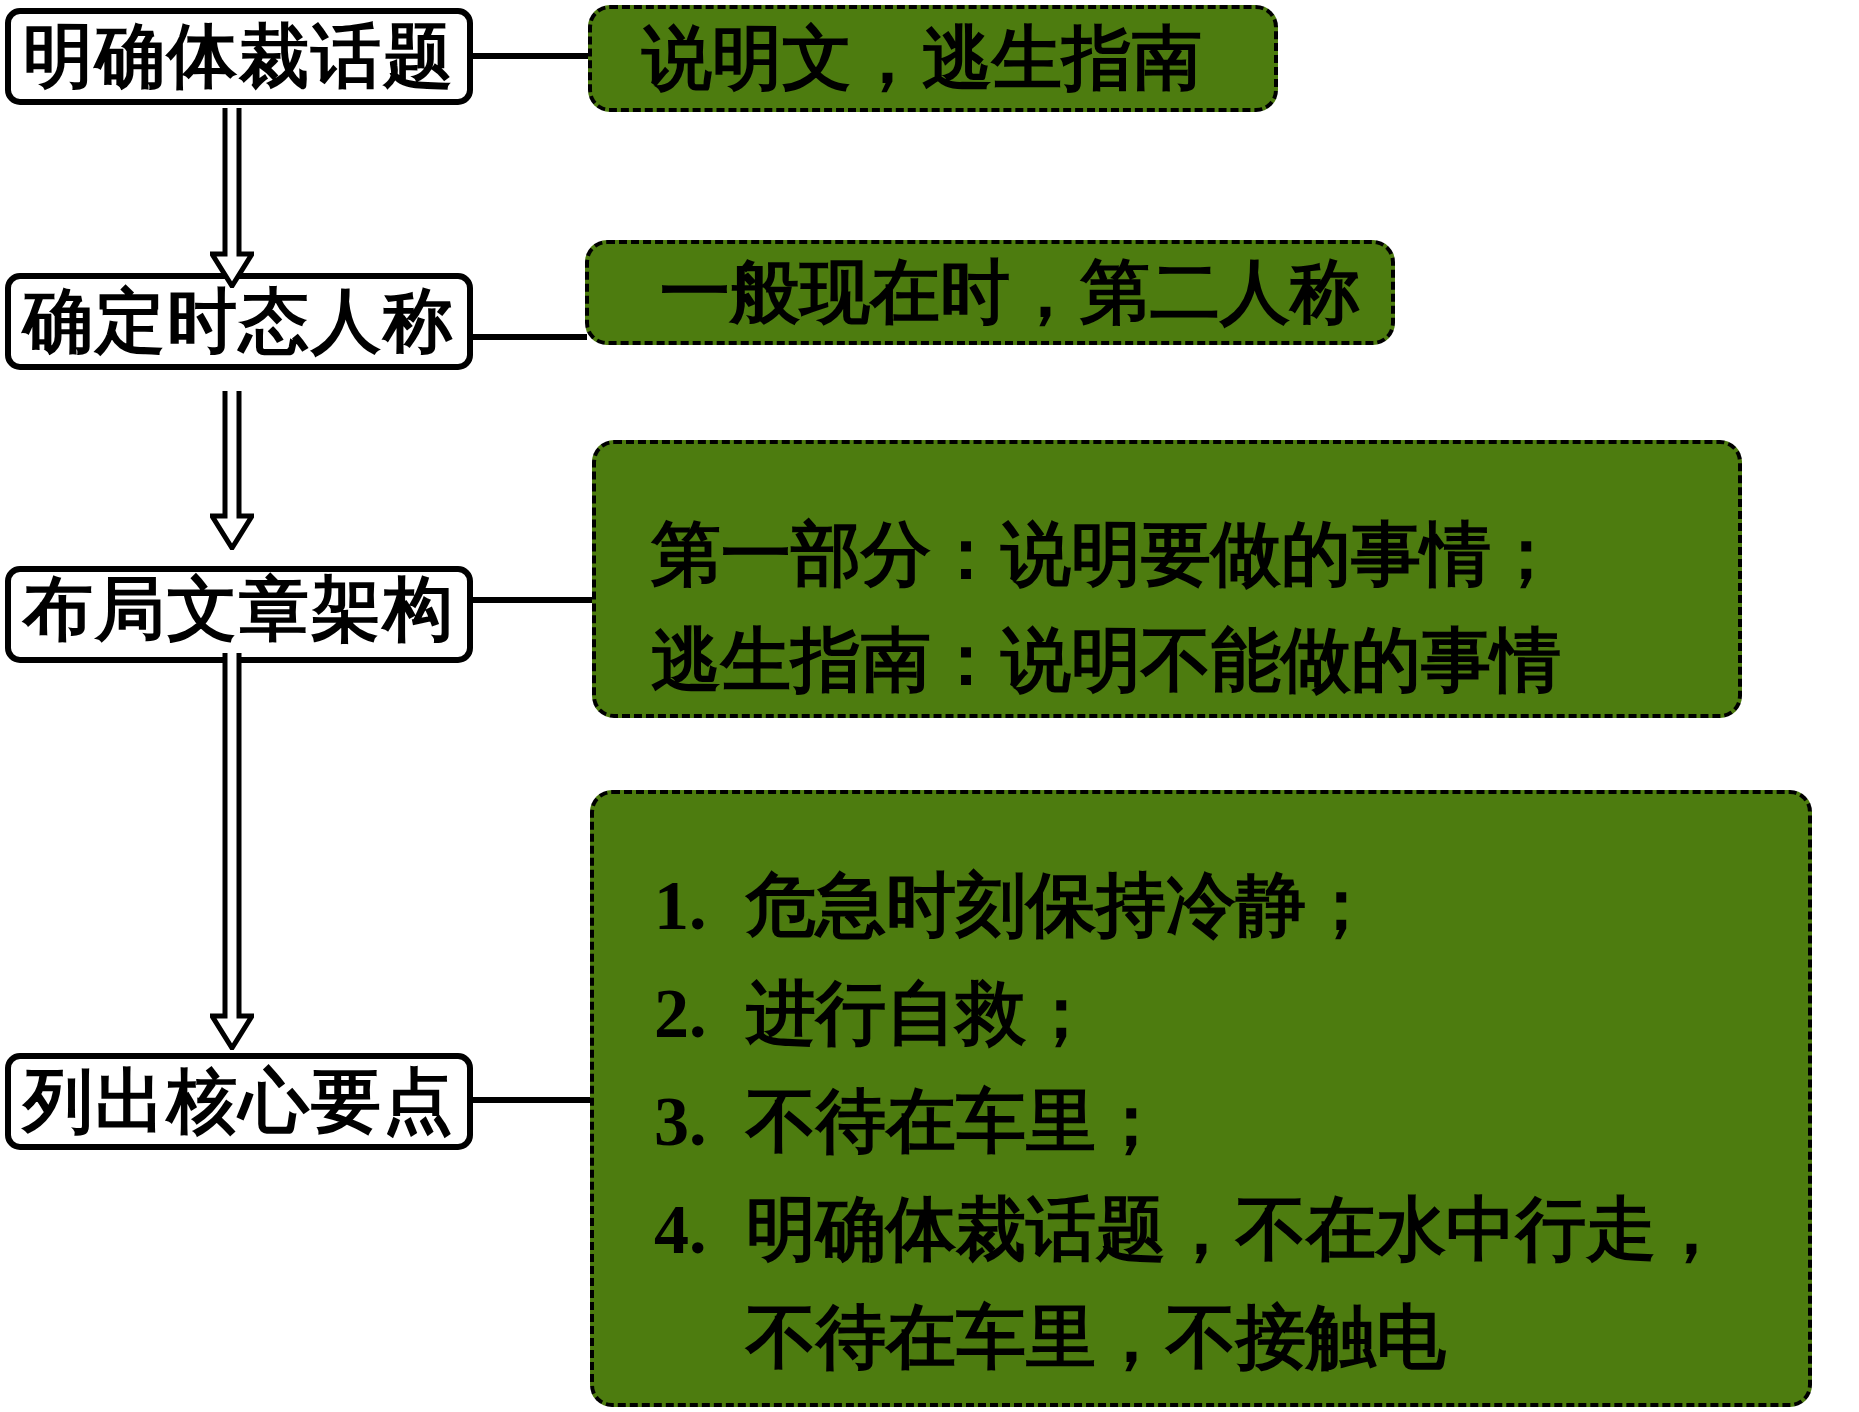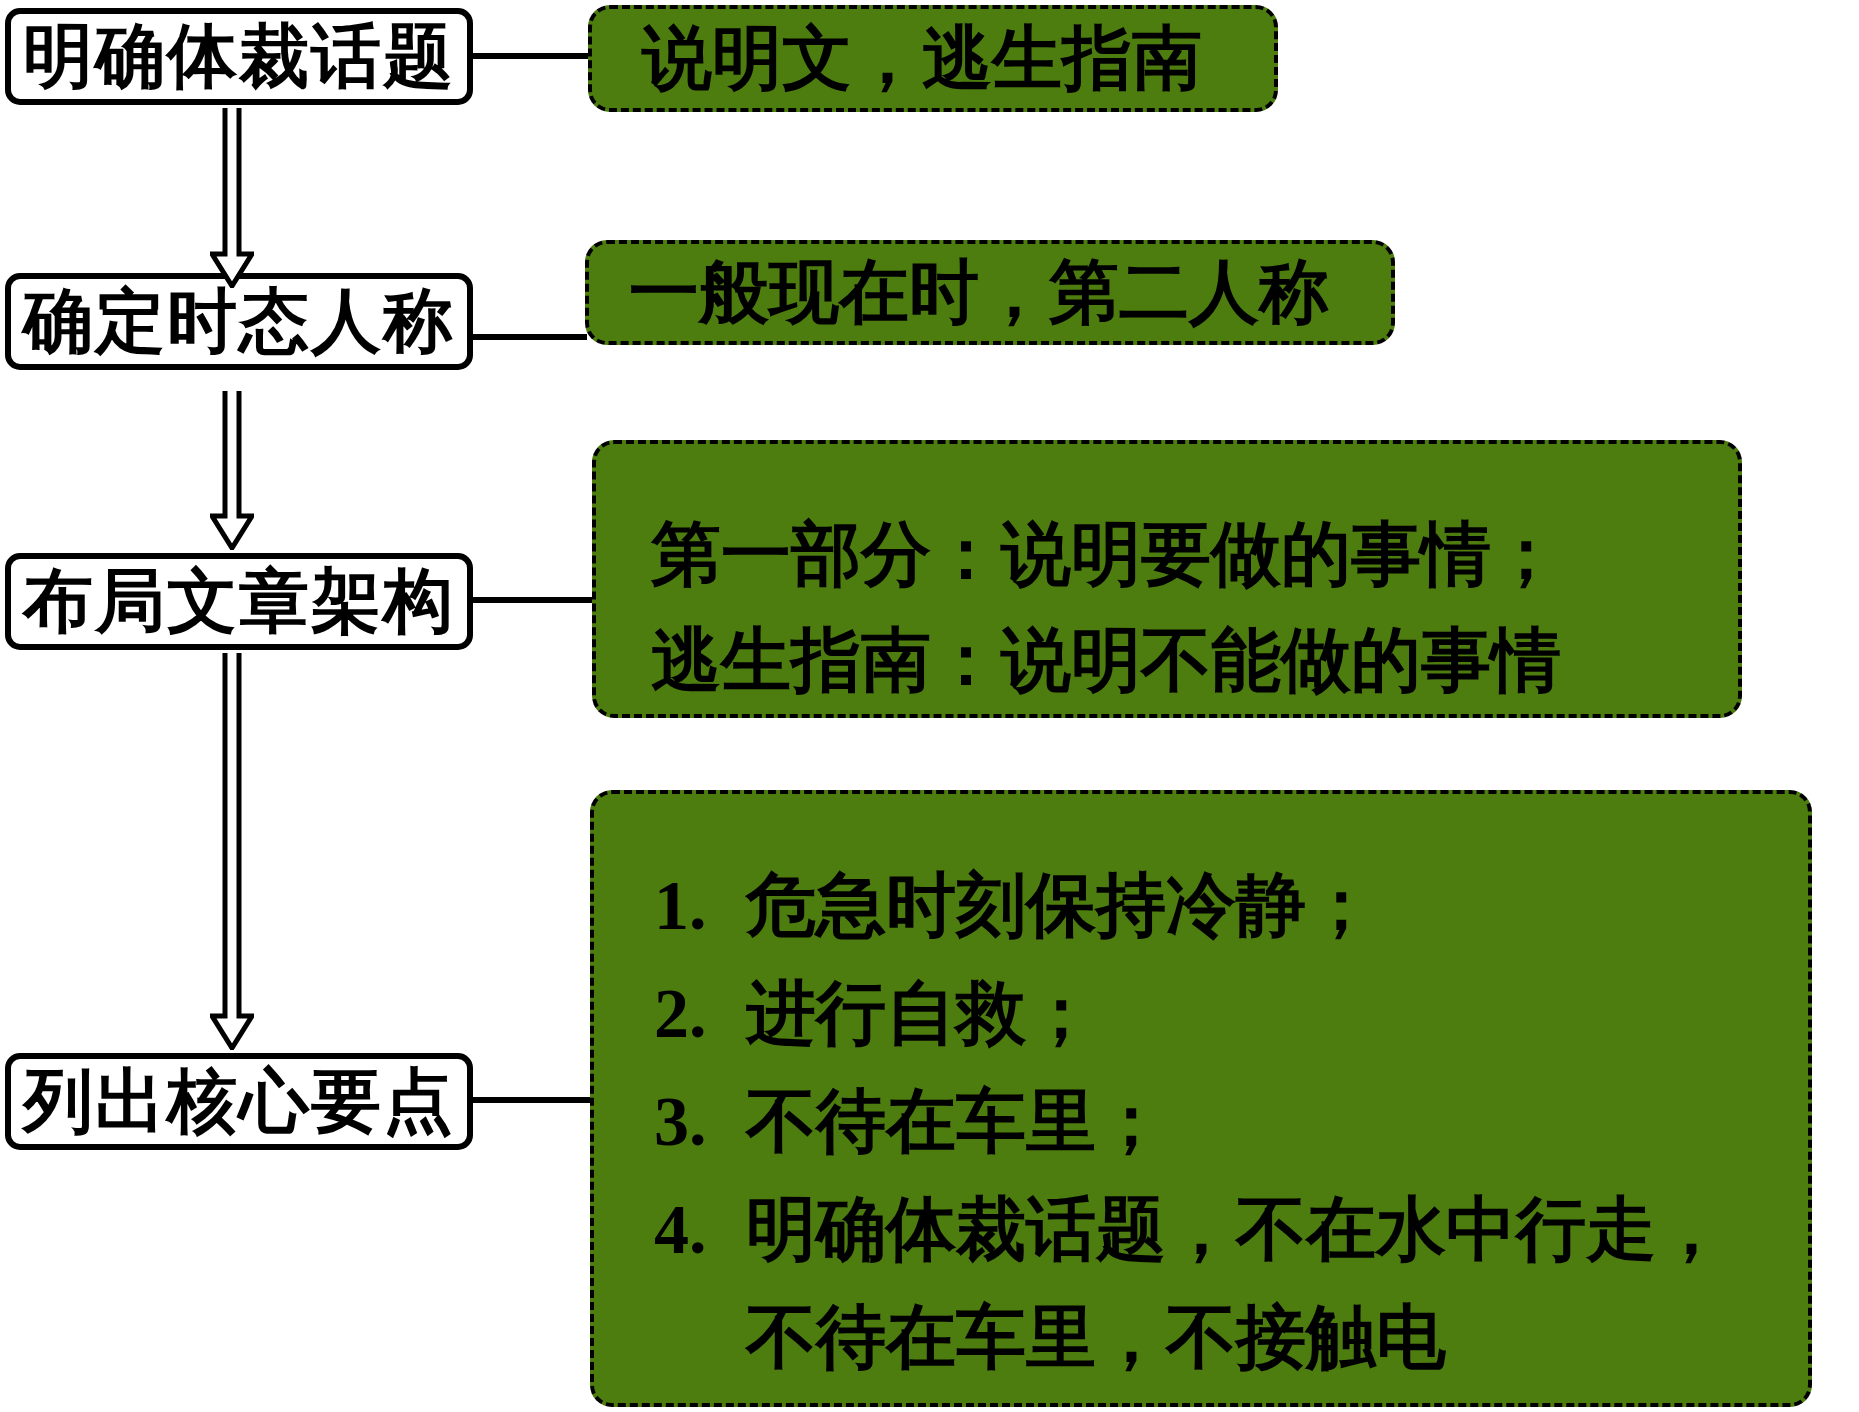--- a/index.html
+++ b/index.html
@@ -20,35 +20,35 @@
     border-radius:15px;
     box-sizing:border-box;
     display:flex; align-items:center; justify-content:center;
     font-size:70px; font-weight:bold;
     letter-spacing:2px;
     white-space:nowrap;
     background:#fff;
   }
   #step1 { top:8px; }
   #step2 { top:273px; }
-  #step3 { top:553px; }
+  #step3 { top:566px;align-items:flex-end; }
   #step4 { top:1053px; }
 
   
   .note-box {
     position:absolute;
     border:4px dashed #000;
     border-radius:22px;
     box-sizing:border-box;
     font-size:70px; font-weight:bold;
     white-space:nowrap;
     background:#4d7c0f;
   }
   #note1 { left:588px; top:5px;   width:690px;  height:107px; display:flex; align-items:center; padding-left:50px; }
-  #note2 { left:585px; top:240px; width:810px;  height:105px; display:flex; align-items:center; padding-left:40px; }
+  #note2 { left:585px; top:240px; width:810px;  height:105px; display:flex; align-items:center; padding-left:40px;justify-content:center; }
   #note3 { left:592px; top:440px; width:1150px; height:278px; padding:58px 0 0 55px; }
   #note3 .note-line { line-height:106px; height:106px; }
   #note4 { left:590px; top:790px; width:1222px; height:617px; padding:58px 0 0 60px; }
 
   .list-row { display:flex; height:108px; line-height:108px; }
   .list-marker { width:92px; flex:0 0 92px; }
   .list-text { flex:1 1 auto; }
 
   
   .connector { position:absolute; height:6px; background:#000; }

